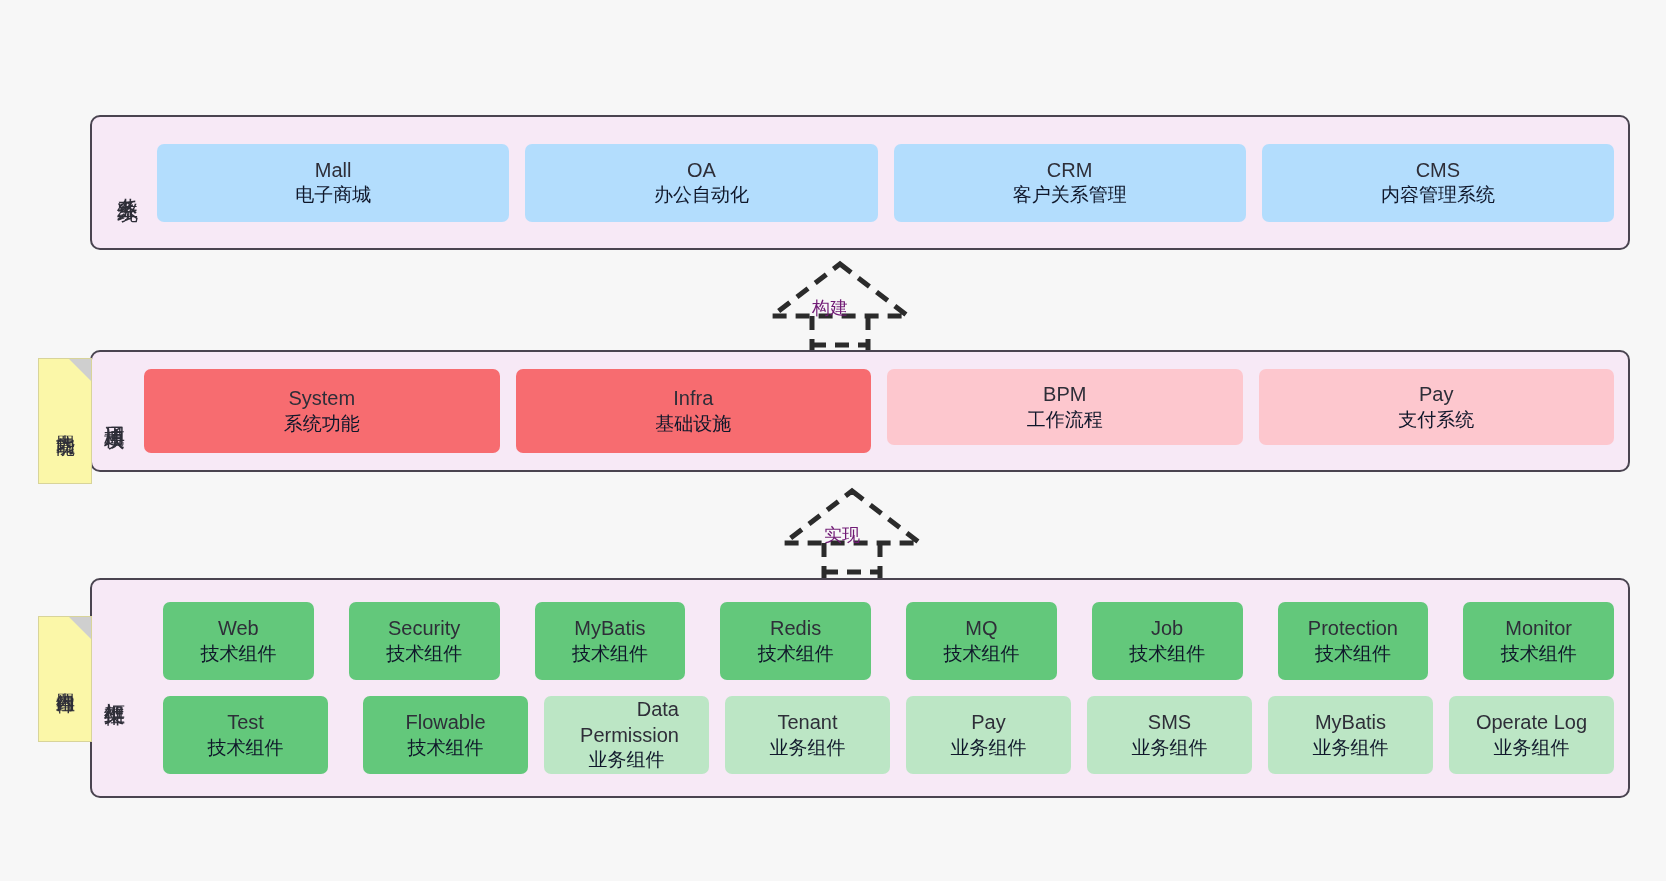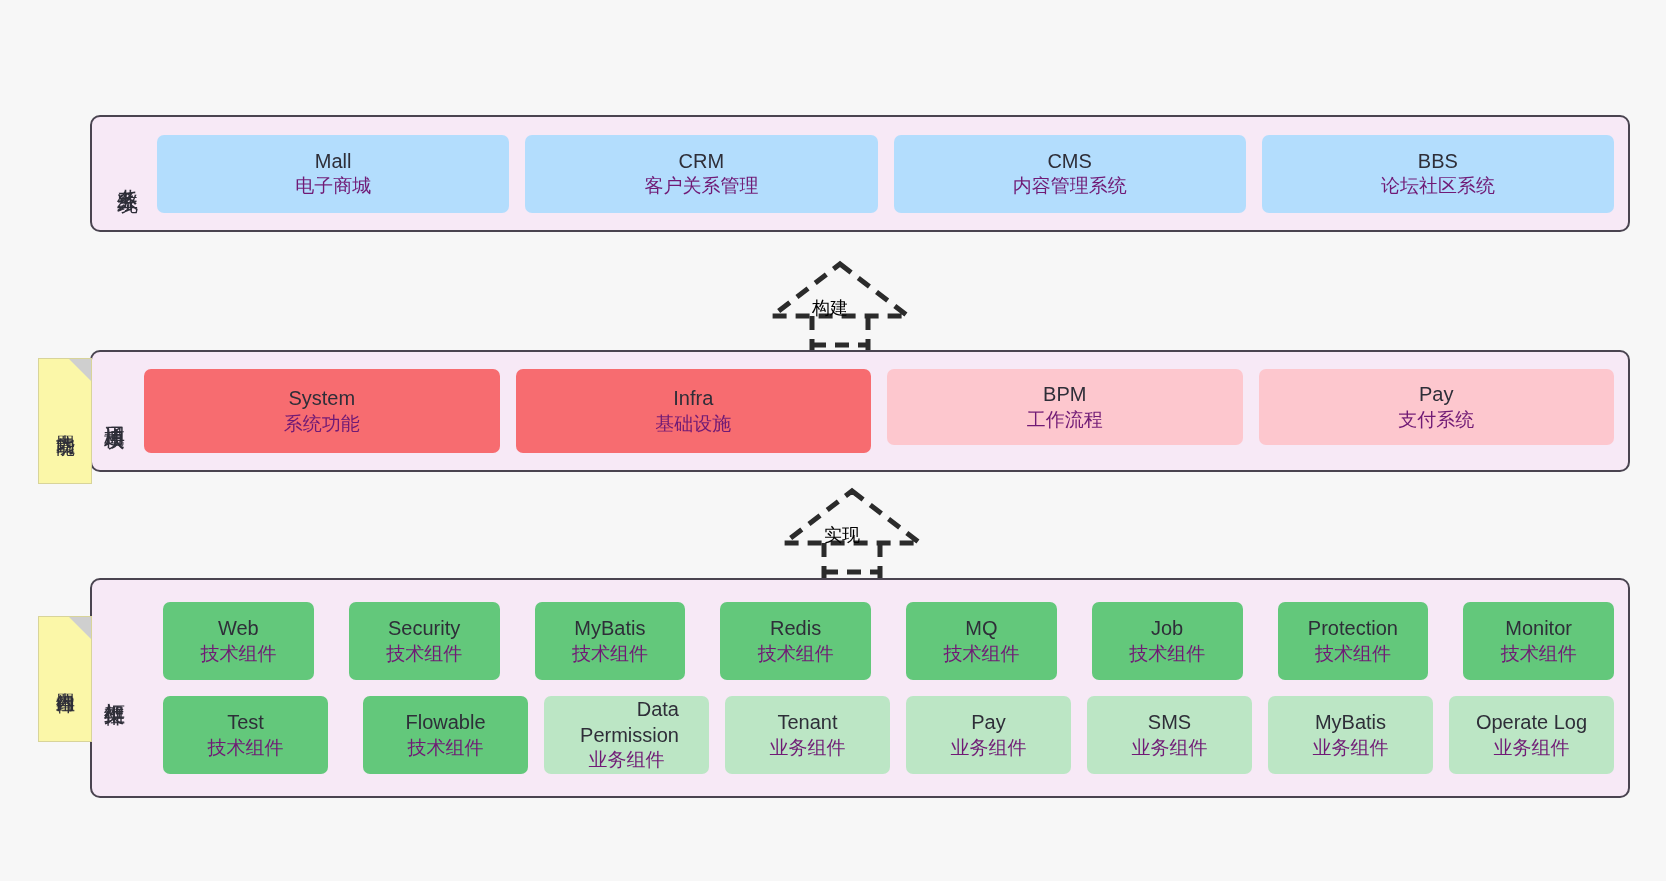--- a/index.html
+++ b/index.html
@@ -78,37 +78,37 @@
     box-sizing: border-box;
     padding: 6px 4px;
     line-height: 1.28;
   }
   .card .t1 {
     font-size: 20px;
     color: #2e2e38;
   }
   .card .t2 {
     font-size: 19px;
-    color: #701a75;
+    color: #0f172a;
   }
   .card.blue   { background: #b3ddfd; height: 78px; }
   .card.red    { background: #f76c70; height: 84px; }
   .card.pink   { background: #fdc7ce; height: 76px; }
   .card.green  { background: #63c87b; height: 78px; margin-left: 19px; }
   .card.lgreen { background: #bce6c5; height: 78px; }
 
   
   .arrow-wrap {
     position: absolute;
     pointer-events: none;
   }
   .arrow-label {
     position: absolute;
     font-size: 18px;
-    color: #000000;
+    color: #701a75;
     background: transparent;
     white-space: nowrap;
   }
 
   
   .note {
     position: absolute;
     width: 54px;
     background: #fbf7a8;
     border: 1px solid #d8d49a;
@@ -132,39 +132,39 @@
     height: 0;
     border-top: 22px solid #cfcfcf;
     border-left: 22px solid transparent;
   }
 </style>
 </head>
 <body>
 
 <div id="canvas">
 
-  <div class="layer" id="layer-0" style="left:90px; top:115px; width:1540px; height:117px;padding-left:13px;">
+  <div class="layer" id="layer-0" style="left:90px; top:115px; width:1540px; height:135px;padding-left:13px;">
     <div class="layer-title">业务系统</div>
     <div class="layer-body">
       <div class="row">
         <div class="card blue">
           <span class="t1">Mall</span>
           <span class="t2">电子商城</span>
         </div>
         <div class="card blue">
+          <span class="t1">OA</span>
+          <span class="t2">办公自动化</span>
+        </div>
+        <div class="card blue">
           <span class="t1">CRM</span>
           <span class="t2">客户关系管理</span>
         </div>
         <div class="card blue">
           <span class="t1">CMS</span>
           <span class="t2">内容管理系统</span>
-        </div>
-        <div class="card blue">
-          <span class="t1">BBS</span>
-          <span class="t2">论坛社区系统</span>
         </div>
       </div>
     </div>
   </div>
 
   <div class="arrow-wrap" style="left:760px; top:258px; width:160px; height:100px;">
     <svg width="160" height="100" viewBox="0 0 160 100">
 
       <path d="M 80 6 L 148 58 L 12 58 Z" fill="#f7f7f7" stroke="#2b2b2b" stroke-width="5" stroke-dasharray="14,9" stroke-linecap="butt"></path>
 

